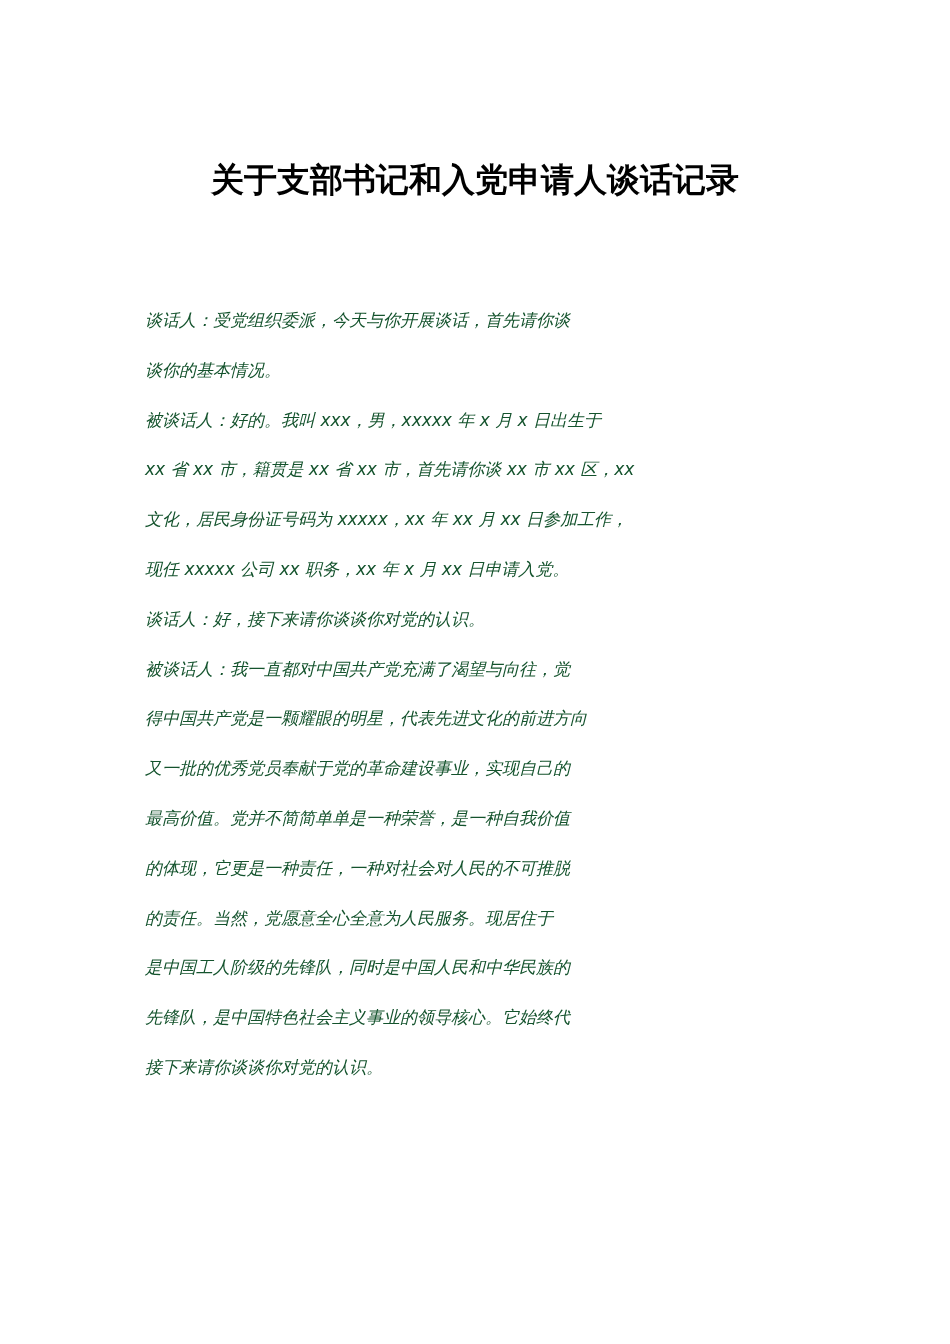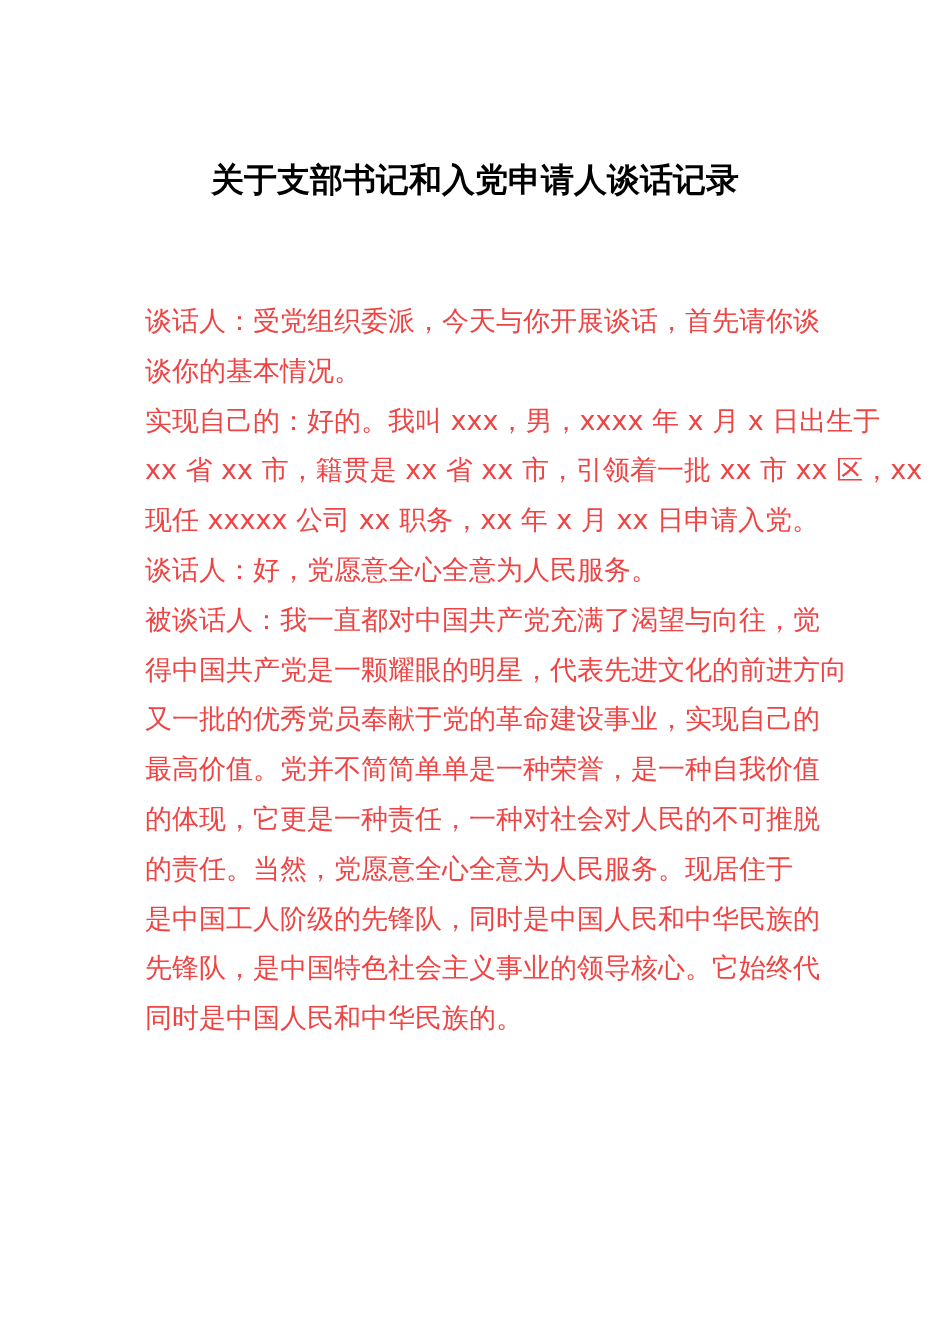--- a/index.html
+++ b/index.html
@@ -2,38 +2,39 @@
 <html><head>
 <meta charset="utf-8">
 <style>
   html, body { margin: 0; padding: 0; background: #ffffff; }
   body { width: 950px; height: 1344px; position: relative; overflow: hidden;
          font-family: "DejaVu Sans", "Liberation Sans", sans-serif; color: #111111; }
   .page { position: absolute; left: 0; top: 0; width: 950px; height: 1344px; background: #ffffff; }
   .title { position: absolute; left: 0; top: 156px; width: 950px; text-align: center;
            font-size: 33px; font-weight: bold; letter-spacing: 0px; line-height: 48px; color: #000; }
   .body-text { position: absolute; left: 145px; top: 296px; width: 700px; }
-  .line { height: 49.8px; line-height: 49.8px; font-size: 27px; white-space: nowrap; color: #ef4444; letter-spacing: 0px; }
+  .line { height: 49.8px; line-height: 49.8px; font-size: 17px; white-space: nowrap; color: #14532d; letter-spacing: 0px; font-style: italic; }
 </style>
 </head>
 <body>
 
 <div class="page">
   <div class="title">关于支部书记和入党申请人谈话记录</div>
 
   <div class="body-text">
     <div class="line">谈话人：受党组织委派，今天与你开展谈话，首先请你谈</div>
     <div class="line">谈你的基本情况。</div>
-    <div class="line">实现自己的：好的。我叫 xxx，男，xxxx 年 x 月 x 日出生于</div>
-    <div class="line">xx 省 xx 市，籍贯是 xx 省 xx 市，引领着一批 xx 市 xx 区，xx</div>
+    <div class="line">被谈话人：好的。我叫 xxx，男，xxxxx 年 x 月 x 日出生于</div>
+    <div class="line">xx 省 xx 市，籍贯是 xx 省 xx 市，首先请你谈 xx 市 xx 区，xx</div>
+    <div class="line">文化，居民身份证号码为 xxxxx，xx 年 xx 月 xx 日参加工作，</div>
     <div class="line">现任 xxxxx 公司 xx 职务，xx 年 x 月 xx 日申请入党。</div>
-    <div class="line">谈话人：好，党愿意全心全意为人民服务。</div>
+    <div class="line">谈话人：好，接下来请你谈谈你对党的认识。</div>
     <div class="line">被谈话人：我一直都对中国共产党充满了渴望与向往，觉</div>
     <div class="line">得中国共产党是一颗耀眼的明星，代表先进文化的前进方向</div>
     <div class="line">又一批的优秀党员奉献于党的革命建设事业，实现自己的</div>
     <div class="line">最高价值。党并不简简单单是一种荣誉，是一种自我价值</div>
     <div class="line">的体现，它更是一种责任，一种对社会对人民的不可推脱</div>
     <div class="line">的责任。当然，党愿意全心全意为人民服务。现居住于</div>
     <div class="line">是中国工人阶级的先锋队，同时是中国人民和中华民族的</div>
     <div class="line">先锋队，是中国特色社会主义事业的领导核心。它始终代</div>
-    <div class="line">同时是中国人民和中华民族的。</div>
+    <div class="line">接下来请你谈谈你对党的认识。</div>
   </div>
 </div>
 
 </body></html>

